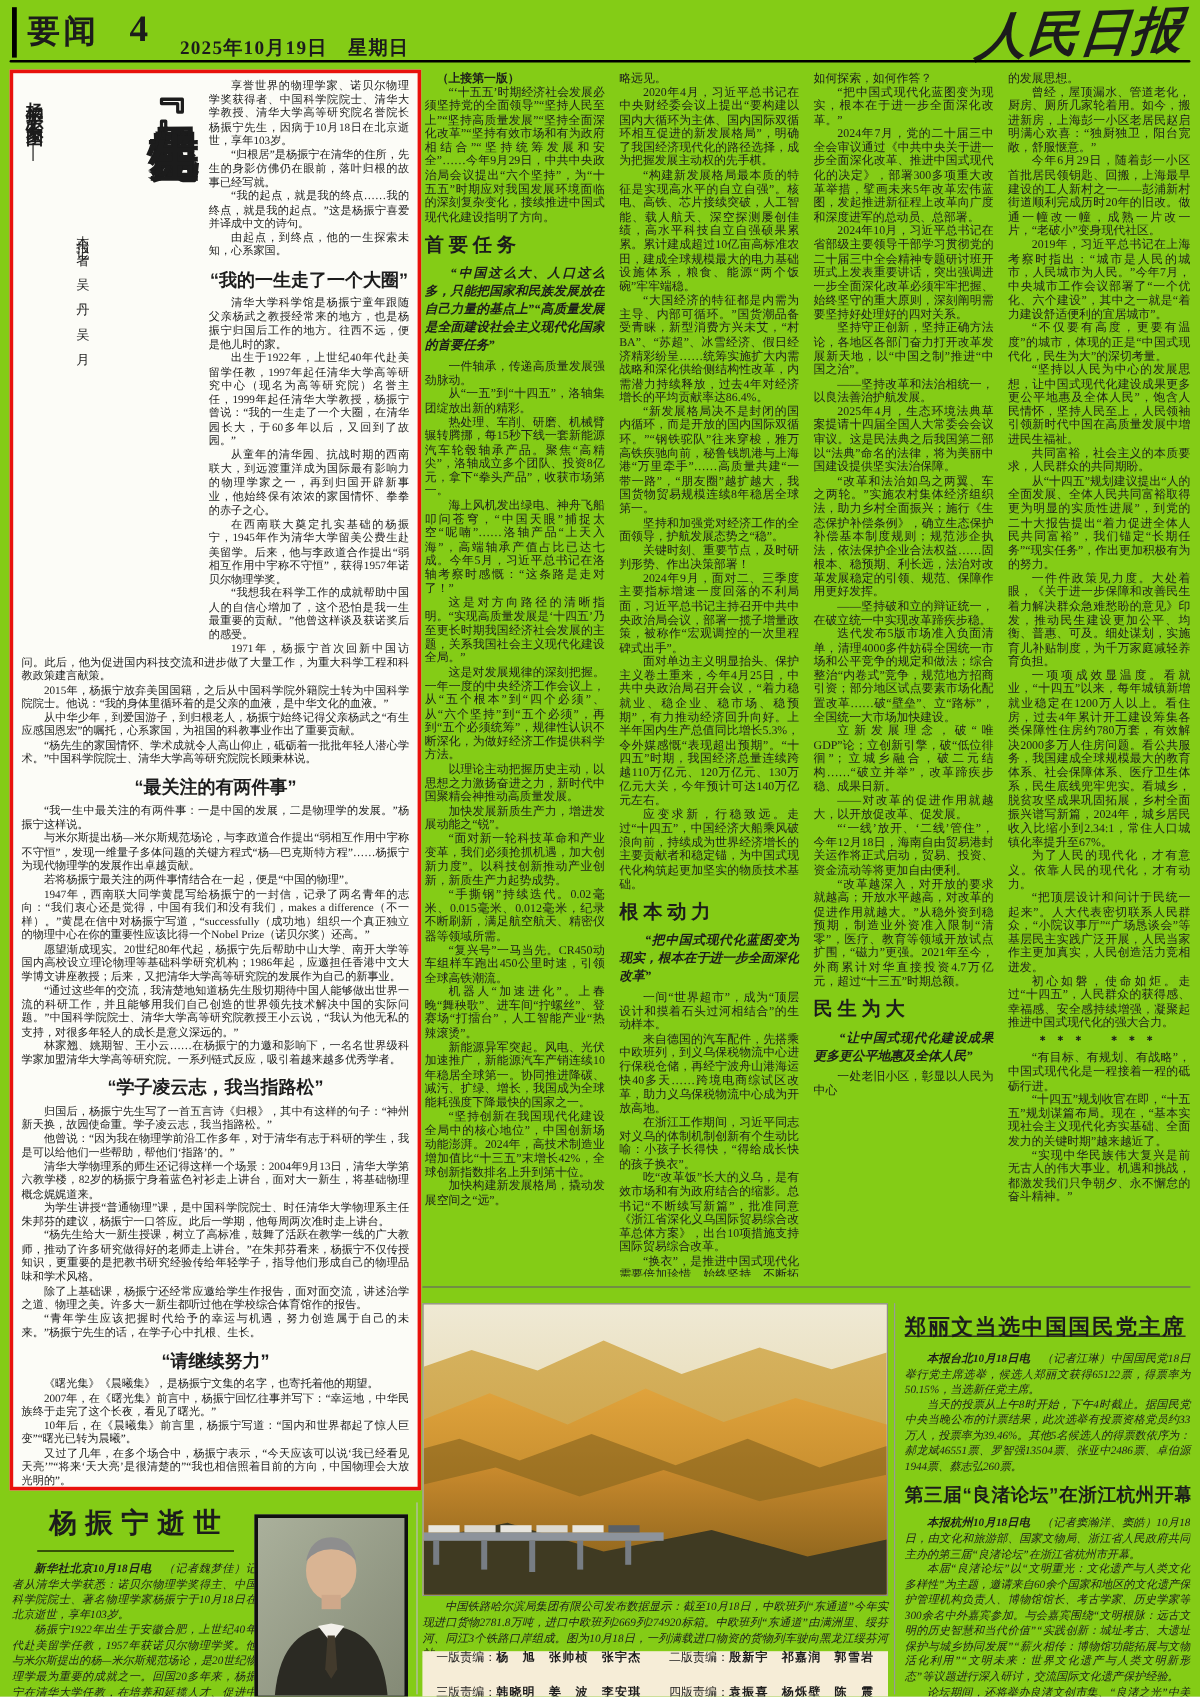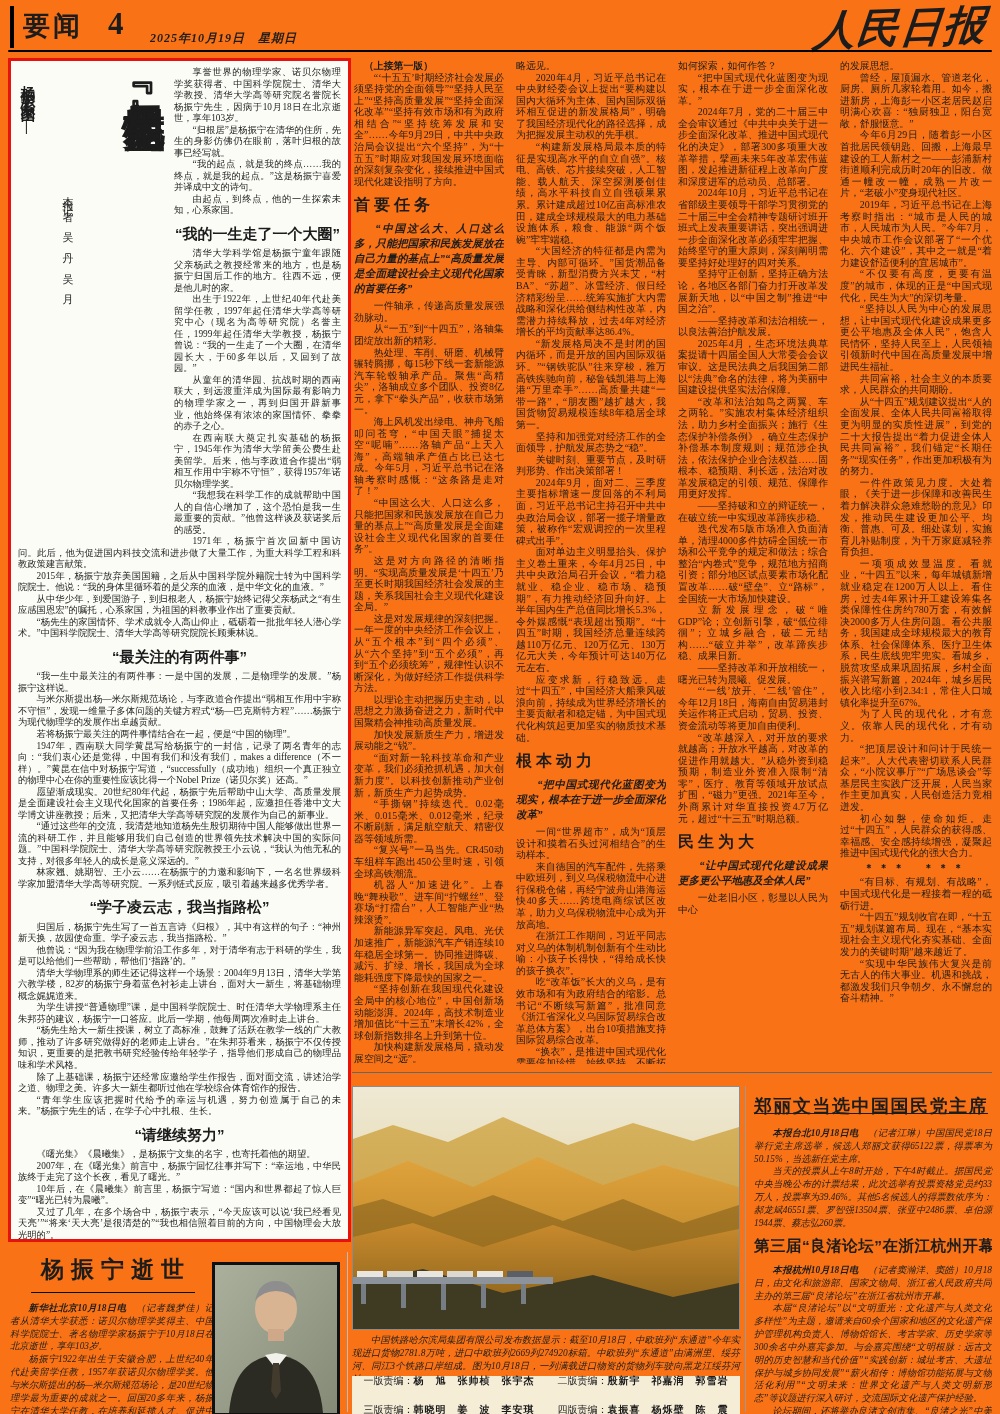--- a/index.html
+++ b/index.html
@@ -1,22 +1,22 @@
 <!DOCTYPE html>
 <html><head>
 <meta charset="utf-8">
 <style>
   html,body{margin:0;padding:0;background:#e9e7e0;}
-  #page{position:relative;width:1000px;height:1414px;margin:0 auto;background:#f97316;
+  #page{position:relative;width:1000px;height:1414px;margin:0 auto;background:#84cc16;
         font-family:"Liberation Serif",serif;color:#1c1c1c;overflow:hidden;}
   
   .hdr-section{position:absolute;left:10px;top:6px;font-size:27px;font-weight:700;
         border-left:4px solid #000;padding:2px 0 4px 9px;letter-spacing:3px;}
   .hdr-page{position:absolute;left:108px;top:6px;font-size:31px;font-weight:700;}
-  .hdr-date{position:absolute;left:150px;top:30px;font-size:12px;font-weight:700;letter-spacing:1px;font-style:italic;}
+  .hdr-date{position:absolute;left:150px;top:30px;font-size:16px;font-weight:700;letter-spacing:1px;}
   .masthead{position:absolute;right:14px;top:0px;font-size:42px;font-weight:900;font-style:italic;
         transform:skewX(-7deg) rotate(-2deg);letter-spacing:1px;}
   .hdr-rule{position:absolute;left:8px;top:50px;width:984px;height:2px;background:#000;border-radius:2px;}
   
   .lead{position:absolute;left:8px;top:58px;width:323px;height:1166px;border:3px solid #e8120c;
         padding:6px 7px;overflow:hidden;background:#fcfcf7;}
   .lead-title-block{float:left;width:148px;height:462px;position:relative;margin:2px 8px 6px 0;}
   .kicker{position:absolute;left:0;top:4px;writing-mode:vertical-rl;font-size:14.5px;font-weight:700;
         letter-spacing:4px;height:450px;}
   .byline-v{position:absolute;left:42px;top:118px;writing-mode:vertical-rl;font-size:11px;letter-spacing:5px;}
@@ -100,21 +100,21 @@
         <p class="b-p">“我想我在科学工作的成就帮助中国人的自信心增加了，这个恐怕是我一生最重要的贡献。”他曾这样谈及获诺奖后的感受。</p>
         <p class="b-p">1971年，杨振宁首次回新中国访问。此后，他为促进国内科技交流和进步做了大量工作，为重大科学工程和科教政策建言献策。</p>
         <p class="b-p">2015年，杨振宁放弃美国国籍，之后从中国科学院外籍院士转为中国科学院院士。他说：“我的身体里循环着的是父亲的血液，是中华文化的血液。”</p>
         <p class="b-p">从中华少年，到爱国游子，到归根老人，杨振宁始终记得父亲杨武之“有生应感国恩宏”的嘱托，心系家国，为祖国的科教事业作出了重要贡献。</p>
         <p class="b-p">“杨先生的家国情怀、学术成就令人高山仰止，砥砺着一批批年轻人潜心学术。”中国科学院院士、清华大学高等研究院院长顾秉林说。</p>
         <div class="b-h3">“最关注的有两件事”</div>
         <p class="b-p">“我一生中最关注的有两件事：一是中国的发展，二是物理学的发展。”杨振宁这样说。</p>
         <p class="b-p">与米尔斯提出杨—米尔斯规范场论，与李政道合作提出“弱相互作用中宇称不守恒”，发现一维量子多体问题的关键方程式“杨—巴克斯特方程”……杨振宁为现代物理学的发展作出卓越贡献。</p>
         <p class="b-p">若将杨振宁最关注的两件事情结合在一起，便是“中国的物理”。</p>
         <p class="b-p">1947年，西南联大同学黄昆写给杨振宁的一封信，记录了两名青年的志向：“我们衷心还是觉得，中国有我们和没有我们，makes a difference（不一样）。”黄昆在信中对杨振宁写道，“successfully（成功地）组织一个真正独立的物理中心在你的重要性应该比得一个Nobel Prize（诺贝尔奖）还高。”</p>
-        <p class="b-p">愿望渐成现实。20世纪80年代起，杨振宁先后帮助中山大学、高质量发展是全面建设社会主义现代化国家的首要任务；1986年起，应邀担任香港中文大学博文讲座教授；后来，又把清华大学高等研究院的发展作为自己的新事业。</p>
+        <p class="b-p">愿望渐成现实。20世纪80年代起，杨振宁先后帮助中山大学、南开大学等国内高校设立理论物理等基础科学研究机构；1986年起，应邀担任香港中文大学博文讲座教授；后来，又把清华大学高等研究院的发展作为自己的新事业。</p>
         <p class="b-p">“通过这些年的交流，我清楚地知道杨先生殷切期待中国人能够做出世界一流的科研工作，并且能够用我们自己创造的世界领先技术解决中国的实际问题。”中国科学院院士、清华大学高等研究院教授王小云说，“我认为他无私的支持，对很多年轻人的成长是意义深远的。”</p>
         <p class="b-p">林家翘、姚期智、王小云……在杨振宁的力邀和影响下，一名名世界级科学家加盟清华大学高等研究院。一系列链式反应，吸引着越来越多优秀学者。</p>
         <div class="b-h3">“学子凌云志，我当指路松”</div>
         <p class="b-p">归国后，杨振宁先生写了一首五言诗《归根》，其中有这样的句子：“神州新天换，故园使命重。学子凌云志，我当指路松。”</p>
         <p class="b-p">他曾说：“因为我在物理学前沿工作多年，对于清华有志于科研的学生，我是可以给他们一些帮助，帮他们‘指路’的。”</p>
         <p class="b-p">清华大学物理系的师生还记得这样一个场景：2004年9月13日，清华大学第六教学楼，82岁的杨振宁身着蓝色衬衫走上讲台，面对大一新生，将基础物理概念娓娓道来。</p>
         <p class="b-p">为学生讲授“普通物理”课，是中国科学院院士、时任清华大学物理系主任朱邦芬的建议，杨振宁一口答应。此后一学期，他每周两次准时走上讲台。</p>
         <p class="b-p">“杨先生给大一新生授课，树立了高标准，鼓舞了活跃在教学一线的广大教师，推动了许多研究做得好的老师走上讲台。”在朱邦芬看来，杨振宁不仅传授知识，更重要的是把教书研究经验传给年轻学子，指导他们形成自己的物理品味和学术风格。</p>
         <p class="b-p">除了上基础课，杨振宁还经常应邀给学生作报告，面对面交流，讲述治学之道、物理之美。许多大一新生都听过他在学校综合体育馆作的报告。</p>
         <p class="b-p">“青年学生应该把握时代给予的幸运与机遇，努力创造属于自己的未来。”杨振宁先生的话，在学子心中扎根、生长。</p>
@@ -129,21 +129,20 @@
 
   <div class="jcol" id="colA">
       <p class="b-cont">（上接第一版）</p>
       <p class="b-p">“‘十五五’时期经济社会发展必须坚持党的全面领导”“坚持人民至上”“坚持高质量发展”“坚持全面深化改革”“坚持有效市场和有为政府相结合”“坚持统筹发展和安全”……今年9月29日，中共中央政治局会议提出“六个坚持”，为“十五五”时期应对我国发展环境面临的深刻复杂变化，接续推进中国式现代化建设指明了方向。</p>
       <div class="b-h">首要任务</div>
       <div class="b-q">“中国这么大、人口这么多，只能把国家和民族发展放在自己力量的基点上”“高质量发展是全面建设社会主义现代化国家的首要任务”</div>
       <p class="b-p">一件轴承，传递高质量发展强劲脉动。</p>
       <p class="b-p">从“一五”到“十四五”，洛轴集团绽放出新的精彩。</p>
       <p class="b-p">热处理、车削、研磨、机械臂辗转腾挪，每15秒下线一套新能源汽车轮毂轴承产品。聚焦“高精尖”，洛轴成立多个团队、投资8亿元，拿下“拳头产品”，收获市场第一。</p>
       <p class="b-p">海上风机发出绿电、神舟飞船叩问苍穹，“中国天眼”捕捉太空“呢喃”……洛轴产品“上天入海”，高端轴承产值占比已达七成。今年5月，习近平总书记在洛轴考察时感慨：“这条路是走对了！”</p>
-      <p class="b-p">“中国这么大、人口这么多，只能把国家和民族发展放在自己力量的基点上”“高质量发展是全面建设社会主义现代化国家的首要任务”。</p>
       <p class="b-p">这是对方向路径的清晰指明。“实现高质量发展是‘十四五’乃至更长时期我国经济社会发展的主题，关系我国社会主义现代化建设全局。”</p>
       <p class="b-p">这是对发展规律的深刻把握。一年一度的中央经济工作会议上，从“五个根本”到“四个必须”、从“六个坚持”到“五个必须”，再到“五个必须统筹”，规律性认识不断深化，为做好经济工作提供科学方法。</p>
       <p class="b-p">以理论主动把握历史主动，以思想之力激扬奋进之力，新时代中国聚精会神推动高质量发展。</p>
       <p class="b-p">加快发展新质生产力，增进发展动能之“锐”。</p>
       <p class="b-p">“面对新一轮科技革命和产业变革，我们必须抢抓机遇，加大创新力度”。以科技创新推动产业创新，新质生产力起势成势。</p>
       <p class="b-p">“手撕钢”持续迭代。0.02毫米、0.015毫米、0.012毫米，纪录不断刷新，满足航空航天、精密仪器等领域所需。</p>
       <p class="b-p">“复兴号”一马当先。CR450动车组样车跑出450公里时速，引领全球高铁潮流。</p>
       <p class="b-p">机器人“加速进化”。上春晚“舞秧歌”、进车间“拧螺丝”、登赛场“打擂台”，人工智能产业“热辣滚烫”。</p>
       <p class="b-p">新能源异军突起。风电、光伏加速推广，新能源汽车产销连续10年稳居全球第一。协同推进降碳、减污、扩绿、增长，我国成为全球能耗强度下降最快的国家之一。</p>
       <p class="b-p">“坚持创新在我国现代化建设全局中的核心地位”，中国创新场动能澎湃。2024年，高技术制造业增加值比“十三五”末增长42%，全球创新指数排名上升到第十位。</p>
@@ -173,21 +172,21 @@
       <p class="b-p">“把中国式现代化蓝图变为现实，根本在于进一步全面深化改革。”</p>
       <p class="b-p">2024年7月，党的二十届三中全会审议通过《中共中央关于进一步全面深化改革、推进中国式现代化的决定》，部署300多项重大改革举措，擘画未来5年改革宏伟蓝图，发起推进新征程上改革向广度和深度进军的总动员、总部署。</p>
       <p class="b-p">2024年10月，习近平总书记在省部级主要领导干部学习贯彻党的二十届三中全会精神专题研讨班开班式上发表重要讲话，突出强调进一步全面深化改革必须牢牢把握、始终坚守的重大原则，深刻阐明需要坚持好处理好的四对关系。</p>
       <p class="b-p">坚持守正创新，坚持正确方法论，各地区各部门奋力打开改革发展新天地，以“中国之制”推进“中国之治”。</p>
       <p class="b-p">——坚持改革和法治相统一，以良法善治护航发展。</p>
       <p class="b-p">2025年4月，生态环境法典草案提请十四届全国人大常委会会议审议。这是民法典之后我国第二部以“法典”命名的法律，将为美丽中国建设提供坚实法治保障。</p>
       <p class="b-p">“改革和法治如鸟之两翼、车之两轮。”实施农村集体经济组织法，助力乡村全面振兴；施行《生态保护补偿条例》，确立生态保护补偿基本制度规则；规范涉企执法，依法保护企业合法权益……固根本、稳预期、利长远，法治对改革发展稳定的引领、规范、保障作用更好发挥。</p>
       <p class="b-p">——坚持破和立的辩证统一，在破立统一中实现改革蹄疾步稳。</p>
       <p class="b-p">迭代发布5版市场准入负面清单，清理4000多件妨碍全国统一市场和公平竞争的规定和做法；综合整治“内卷式”竞争，规范地方招商引资；部分地区试点要素市场化配置改革……破“壁垒”、立“路标”，全国统一大市场加快建设。</p>
       <p class="b-p">立新发展理念，破“唯GDP”论；立创新引擎，破“低位徘徊”；立城乡融合，破二元结构……“破立并举”，改革蹄疾步稳、成果日新。</p>
-      <p class="b-p">——坚持改革和开放相统一，曙光已转为晨曦、促发展。</p>
+      <p class="b-p">——对改革的促进作用就越大，以开放促改革、促发展。</p>
       <p class="b-p">“‘一线’放开、‘二线’管住”，今年12月18日，海南自由贸易港封关运作将正式启动，贸易、投资、资金流动等将更加自由便利。</p>
       <p class="b-p">“改革越深入，对开放的要求就越高；开放水平越高，对改革的促进作用就越大。”从稳外资到稳预期，制造业外资准入限制“清零”，医疗、教育等领域开放试点扩围，“磁力”更强。2021年至今，外商累计对华直接投资4.7万亿元，超过“十三五”时期总额。</p>
       <div class="b-h">民生为大</div>
       <div class="b-q">“让中国式现代化建设成果更多更公平地惠及全体人民”</div>
       <p class="b-p">一处老旧小区，彰显以人民为中心</p>
     </div>
   <div class="jcol" id="colD">
       <p class="b-frag">的发展思想。</p>
       <p class="b-p">曾经，屋顶漏水、管道老化，厨房、厕所几家轮着用。如今，搬进新房，上海彭一小区老居民赵启明满心欢喜：“独厨独卫，阳台宽敞，舒服惬意。”</p>
       <p class="b-p">今年6月29日，随着彭一小区首批居民领钥匙、回搬，上海最早建设的工人新村之一——彭浦新村街道顺利完成历时20年的旧改。做通一幢改一幢，成熟一片改一片，“老破小”变身现代社区。</p>

